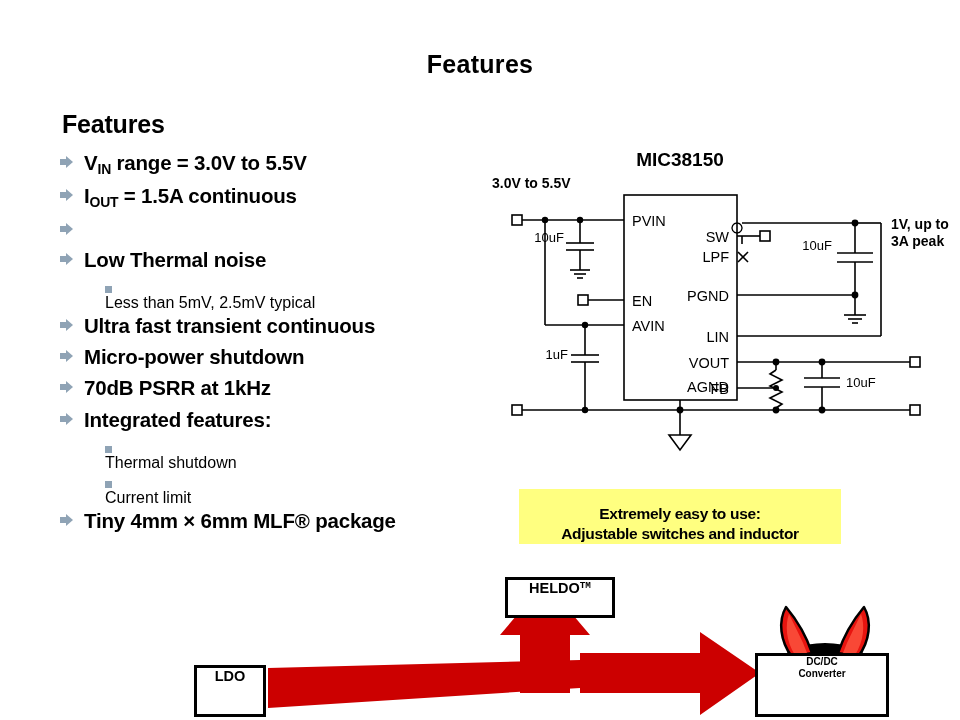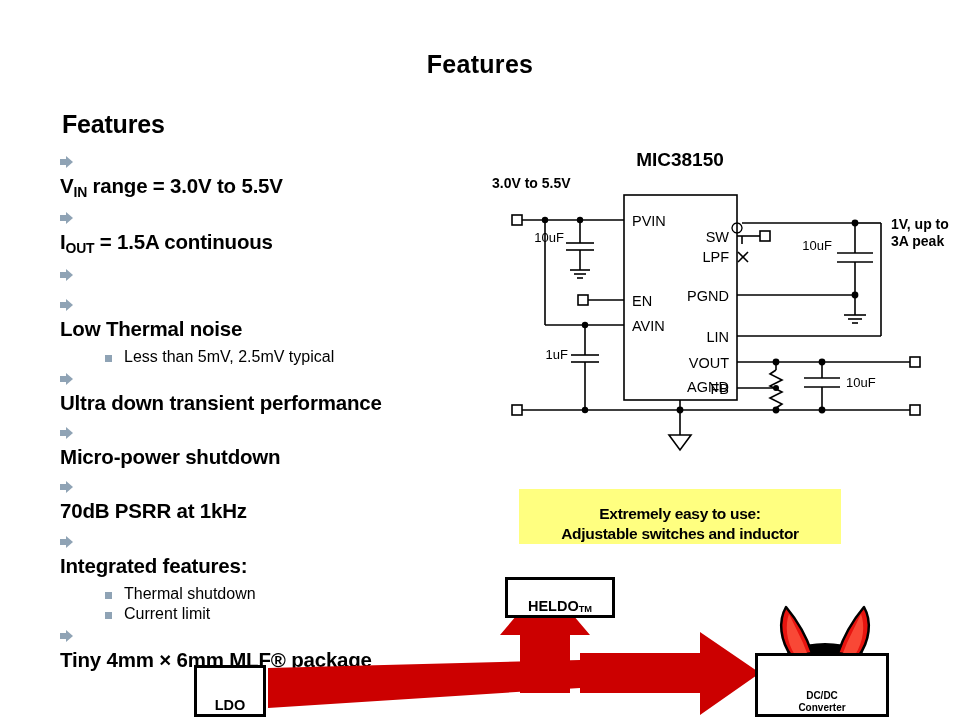--- a/index.html
+++ b/index.html
@@ -39,22 +39,22 @@
     font-size: 25px;
     font-weight: bold;
     margin: 0 0 12px 2px;
     letter-spacing: -0.2px;
   }
   .bullet-row {
     display: flex;
     align-items: flex-start;
     margin-bottom: 7px;
   }
-  .bullet-row.lvl1 { padding-left: 0px; flex-direction: column; }
-  .bullet-row.lvl2 { padding-left: 45px; margin-bottom: 2px; margin-top: -1px;}
+  .bullet-row.lvl1 { padding-left: 0px; }
+  .bullet-row.lvl2 { padding-left: 45px; margin-bottom: 2px; margin-top: -1px; flex-direction: column;}
 
   .marker-arrow {
     flex: 0 0 auto;
     width: 16px;
     height: 18px;
     margin-right: 8px;
     margin-top: 5px;
     position: relative;
   }
   .marker-arrow::before {
@@ -131,32 +131,32 @@
     left: 0px;
     top: 560px;
     width: 960px;
     height: 160px;
   }
   .mig-box {
     position: absolute;
     background: #ffffff;
     border: 3px solid #000000;
     display: flex;
-    align-items: flex-end;
+    align-items: flex-start;
     justify-content: center;
     text-align: center;
     font-size: 14.5px;
     font-weight: bold;
     line-height: 1.2;
     z-index: 5;
   }
   #box-heldo { left: 505px; top: 17px;  width: 104px; height: 35px; }
   #box-ldo   { left: 194px; top: 105px; width: 66px;  height: 46px; }
   #box-dcdc  { left: 755px; top: 93px;  width: 128px; height: 58px; font-size: 10px; }
-  .tm { font-size: 0.64em; vertical-align: 0.55em; }
+  .tm { font-size: 0.64em; vertical-align: 0.55em; font-family: Liberation Mono, monospace; }
   #migration-svg { position: absolute; left: 0; top: 0; }
   #horns-svg { position: absolute; left: 750px; top: 45px; z-index: 1; }
 </style>
 </head>
 <body>
 
 <div id="slide-title">Features</div>
 
 <div id="bullet-column">
   <div id="features-heading">Features</div>
@@ -175,21 +175,21 @@
       <div class="bullet-row lvl1">
         <span class="marker-arrow"></span>
         <span class="btext1"><span>Low Thermal noise</span></span>
       </div>
       <div class="bullet-row lvl2">
         <span class="marker-square"></span>
         <span class="btext2"><span>Less than 5mV, 2.5mV typical</span></span>
       </div>
       <div class="bullet-row lvl1">
         <span class="marker-arrow"></span>
-        <span class="btext1"><span>Ultra down transient performance</span></span>
+        <span class="btext1"><span>Ultra fast transient continuous</span></span>
       </div>
       <div class="bullet-row lvl1">
         <span class="marker-arrow"></span>
         <span class="btext1"><span>Micro-power shutdown</span></span>
       </div>
       <div class="bullet-row lvl1">
         <span class="marker-arrow"></span>
         <span class="btext1"><span>70dB PSRR at 1kHz</span></span>
       </div>
       <div class="bullet-row lvl1">

